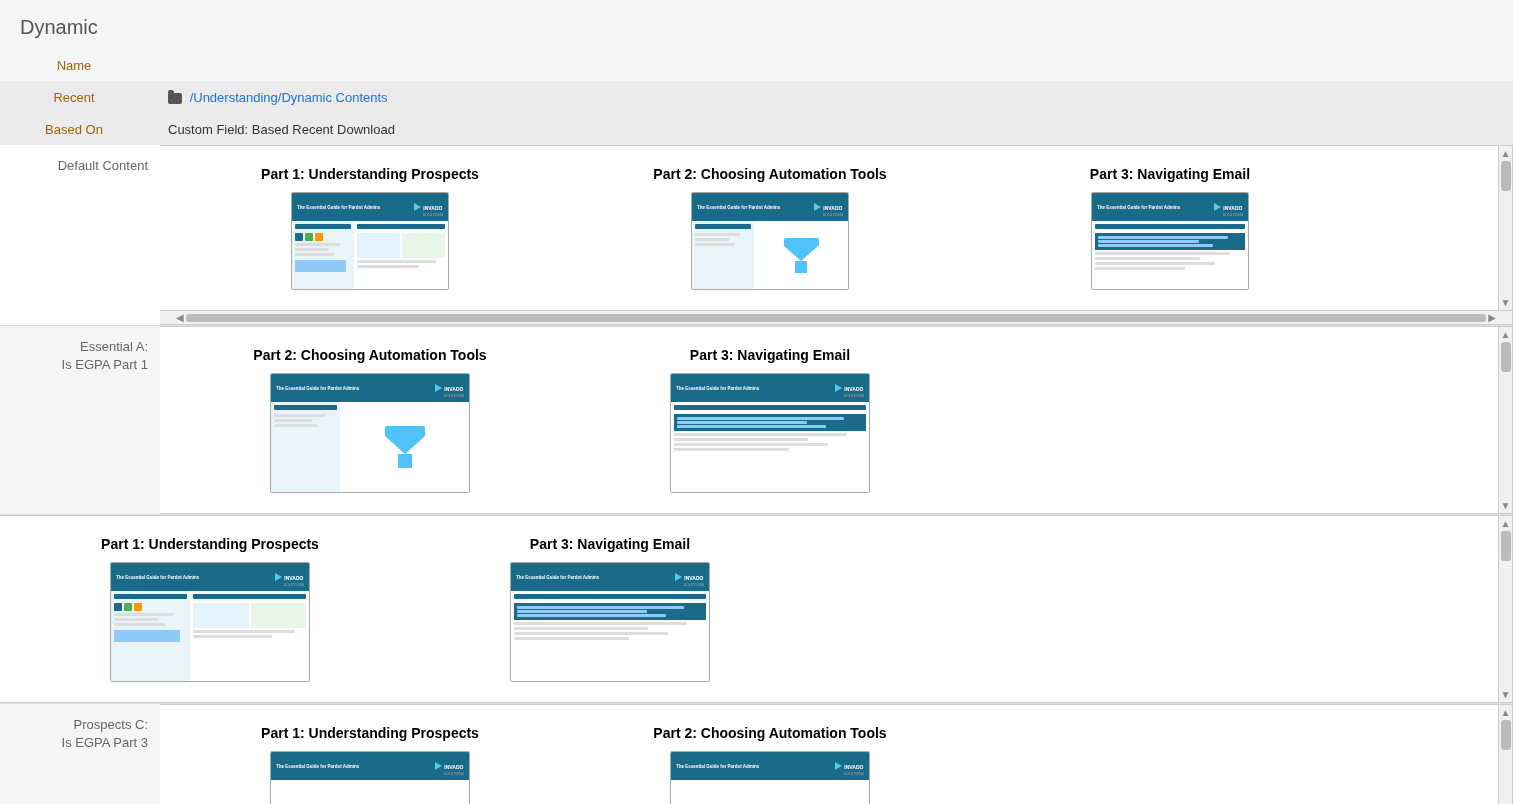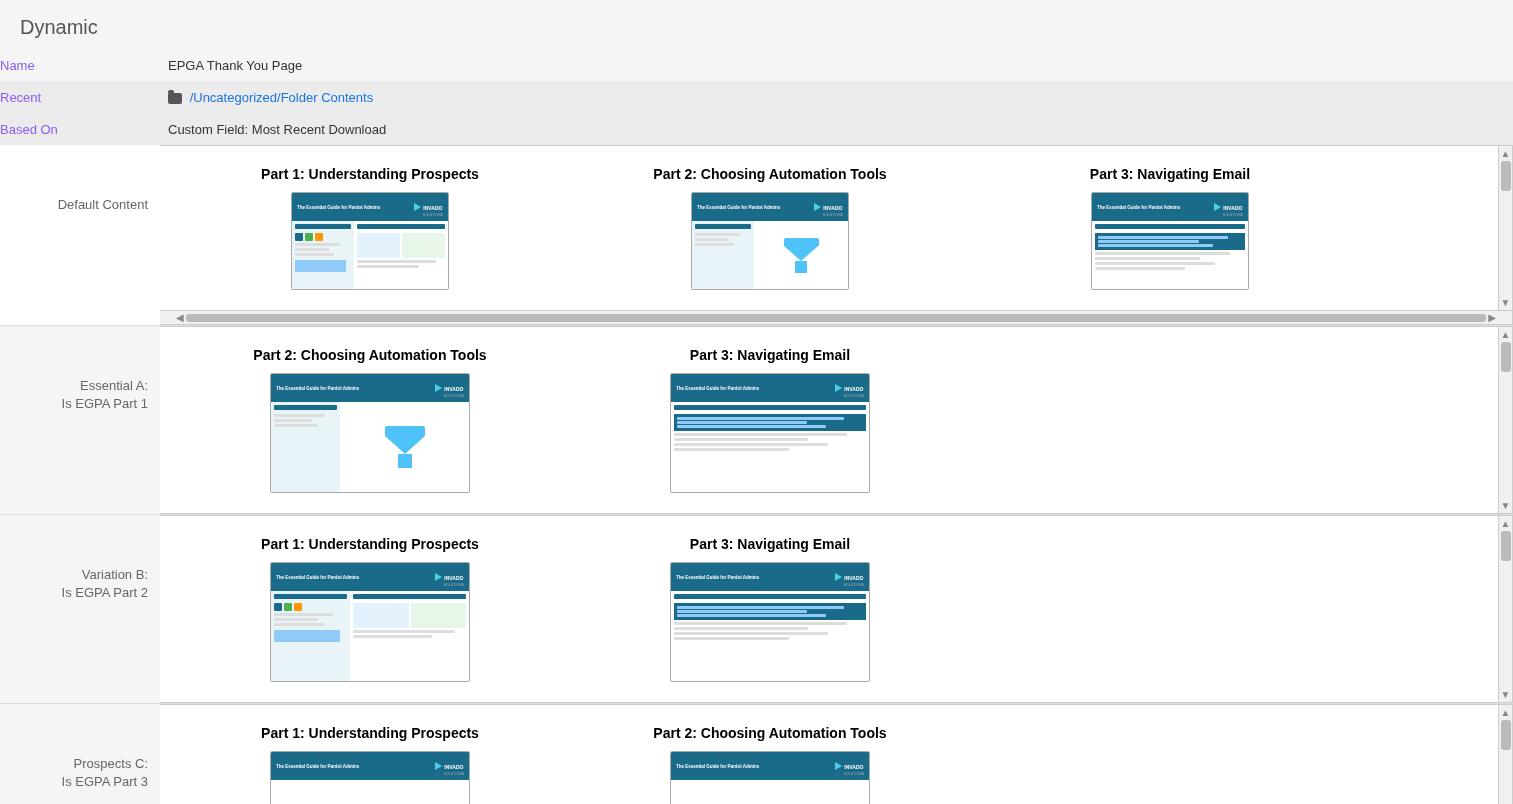--- a/index.html
+++ b/index.html
@@ -19,23 +19,23 @@
       display: flex;
       align-items: center;
       min-height: 32px;
     }
     .metadata-row.shaded {
       background: #ebebeb;
     }
     .metadata-label {
       width: 160px;
       min-width: 160px;
-      text-align: left;
+      text-align: center;
       padding-right: 12px;
-      color: #8b5cf6;
+      color: #a16207;
       font-size: 13px;
     }
     .metadata-value {
       flex: 1;
       padding: 4px 8px;
       color: #333;
     }
     .folder-icon {
       display: inline-block;
       width: 14px;
@@ -61,21 +61,20 @@
       text-decoration: none;
     }
     .section-label {
       width: 160px;
       min-width: 160px;
       text-align: right;
       padding: 12px 12px 0 0;
       color: #666;
       font-size: 13px;
       line-height: 1.4;
-      margin-top: 39px;
     }
     .section-content {
       flex: 1;
       background: #fff;
       border: 1px solid #ccc;
       border-left: none;
       overflow: hidden;
       position: relative;
       display: flex;
       flex-direction: column;
@@ -252,35 +251,34 @@
   </style>
 </head>
 <body>
 
 <div class="page-title">Dynamic</div>
 
 <div>
 
   <div class="metadata-row">
     <div class="metadata-label">Name</div>
-    <div class="metadata-value">EPGA Thank You Page</div>
   </div>
 
   <div class="metadata-row shaded">
     <div class="metadata-label">Recent</div>
     <div class="metadata-value">
       <span class="folder-icon"></span>
-      <a href="#" class="folder-link">/Uncategorized/Folder Contents</a>
+      <a href="#" class="folder-link">/Understanding/Dynamic Contents</a>
     </div>
   </div>
 
 
   <div class="metadata-row shaded">
     <div class="metadata-label">Based On</div>
-    <div class="metadata-value">Custom Field: Most Recent Download</div>
+    <div class="metadata-value">Custom Field: Based Recent Download</div>
   </div>
 
 </div>
 
 <div class="outer-section default-section">
   <div class="section-label">Default Content</div>
   <div class="section-content" style="position:relative; min-height:140px;">
     <div class="content-scroll-area">
 
       <div class="content-card">
@@ -482,24 +480,20 @@
 
     <div class="scroll-bar-right">
       <span class="scroll-arrow">▲</span>
       <div class="scroll-thumb"></div>
       <span class="scroll-arrow" style="margin-top:auto;">▼</span>
     </div>
   </div>
 </div>
 
 <div class="outer-section section-wrapper">
-  <div class="section-label">
-    <span>Variation B:</span><br>
-    <span>Is EGPA Part 2</span>
-  </div>
   <div class="section-content" style="position:relative; min-height:160px;">
     <div class="content-scroll-area">
 
       <div class="content-card">
         <div class="content-card-title">Part 1: Understanding Prospects</div>
         <div class="doc-img-container">
           <div class="doc-img" style="width:200px; height:120px;">
             <div class="doc-top-bar">
               <span class="doc-top-text">The Essential Guide for Pardot Admins</span>
               <div class="doc-invado">

